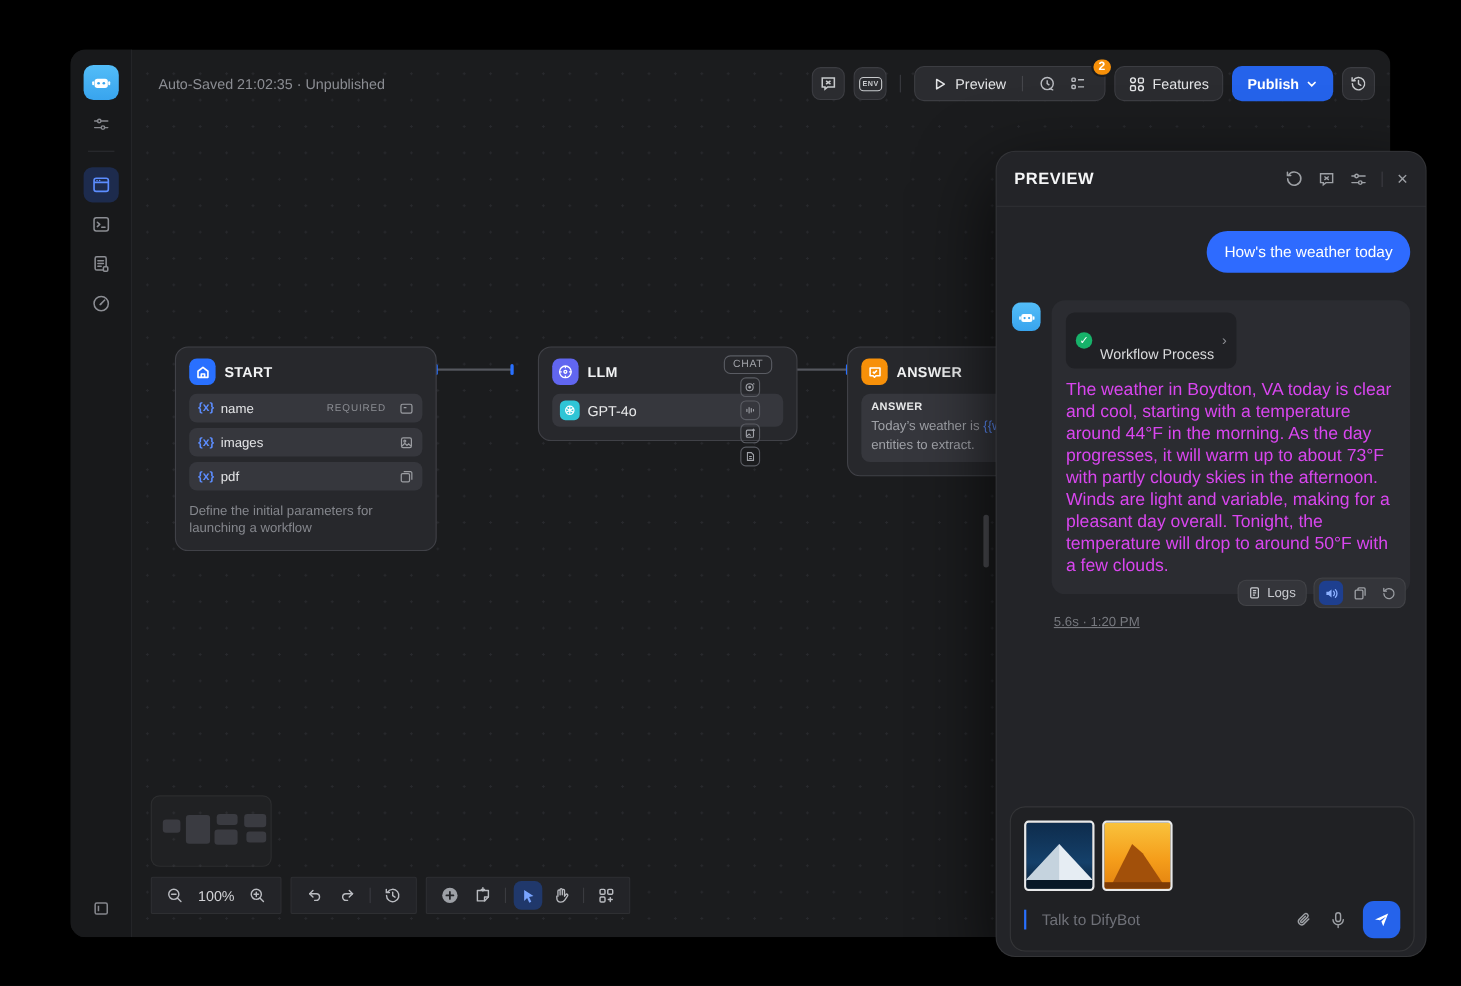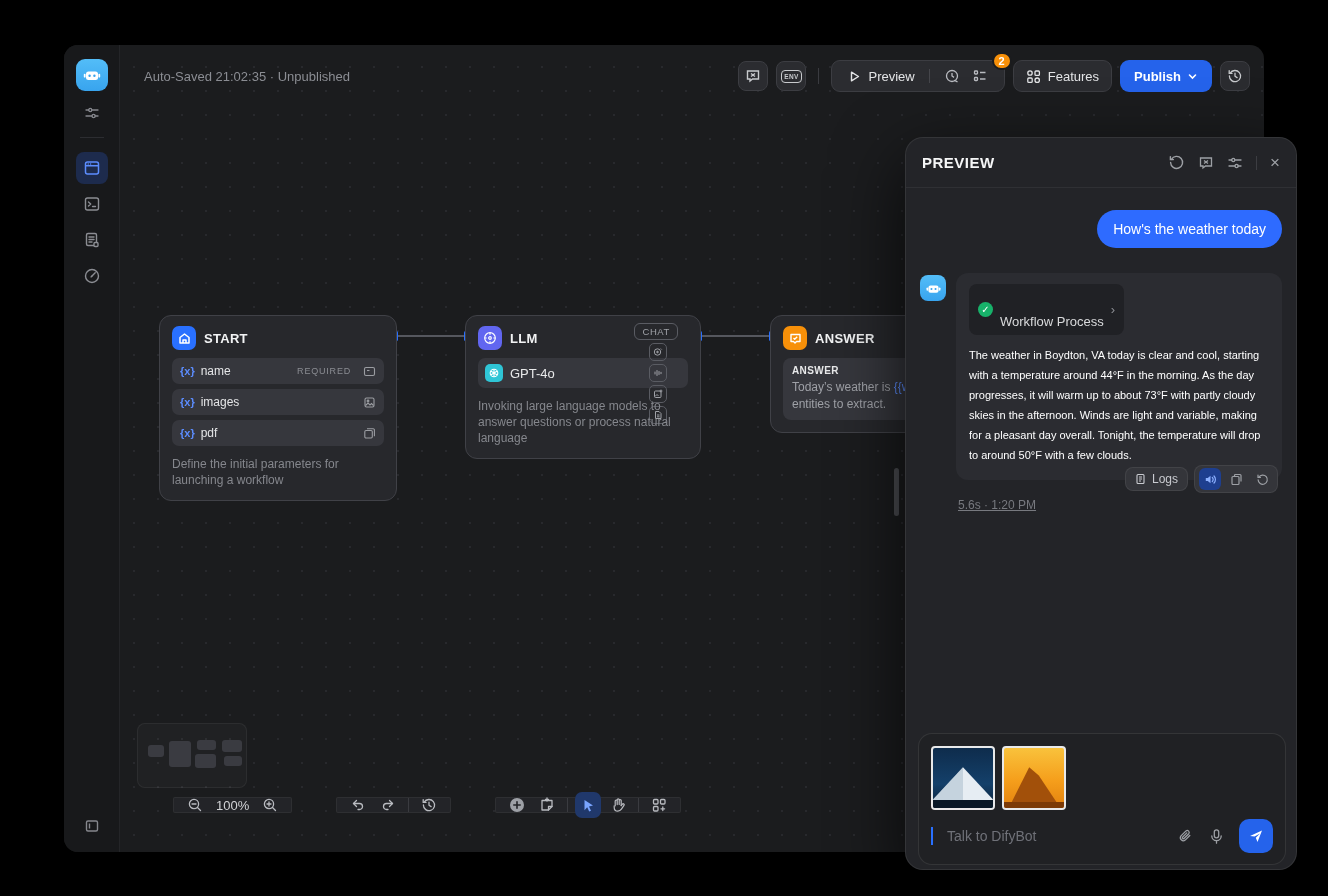--- a/index.html
+++ b/index.html
@@ -74,22 +74,22 @@
   .ainner-text .var { color:#5c8dff; }
   .edge { position:absolute; height:2px; background:#55575e; z-index:1; }
   .edge .nub { position:absolute; width:3px; height:10px; border-radius:2px; background:#2970ff; top:-4px; }
   .edge .nub.l { left:-2px; } .edge .nub.r { right:-2px; }
 
   
   .minimap { position:absolute; left:73px; top:678px; width:110px; height:65px; border-radius:8px;
     background:rgba(255,255,255,0.025); border:1px solid rgba(255,255,255,0.06); z-index:3; }
   .mm { position:absolute; background:#3a3b41; border-radius:3px; }
   .toolbar { position:absolute; left:73px; top:752px; display:flex; gap:8px; z-index:3; }
-  .tgroup { height:16px; background:#232428; border:1px solid rgba(255,255,255,0.05); border-radius:2px;
-    display:flex; align-items:center; padding:0 8px; gap:4px;margin-left:36px; }
+  .tgroup { height:34px; background:#232428; border:1px solid rgba(255,255,255,0.05); border-radius:2px;
+    display:flex; align-items:center; padding:0 8px; gap:4px; }
   .tico { width:26px; height:26px; border-radius:7px; display:flex; align-items:center; justify-content:center; color:#b9bbc0; }
   .tico.active { background:#20386b; color:#79a4ff; }
   .zoomtxt { color:#d2d3d6; font-size:13px; padding:0 4px; }
   .tdiv { width:1px; height:14px; background:#3a3b40; margin:0 3px; }
   .canvas-scroll { position:absolute; left:830px; top:423px; width:5px; height:48px; border-radius:3px; background:#4b4c51; z-index:3; }
 
   
   .panel { position:absolute; left:905px; top:137px; width:392px; height:733px; background:#232428;
     border:1px solid rgba(255,255,255,0.08); border-radius:18px; z-index:10;
     box-shadow:0 24px 70px rgba(0,0,0,0.75); display:flex; flex-direction:column; }
@@ -105,21 +105,21 @@
   .avatar { width:26px; height:26px; border-radius:8px; background:linear-gradient(180deg,#53bdf8,#38a4ee);
     display:flex; align-items:center; justify-content:center; flex:none; margin-top:2px; }
   .bot-col { flex:1; min-width:0; }
   .bot-card { background:#2b2c31; border-radius:12px; padding:11px 13px 15px; position:relative; }
   .wf-chip { display:inline-flex; align-items:center; gap:7px; background:#202125; border-radius:8px;
     padding:6px 9px; }
   .wf-check { width:15px; height:15px; border-radius:50%; background:#17b26a; color:#fff; font-size:10px;
     display:flex; align-items:center; justify-content:center; }
   .wf-label { color:#d9dadc; font-size:13px;margin-top:24px; }
   .wf-chev { color:#8b8d93; font-size:13px; }
-  .bot-text { color:#ffffff; font-size:11px; line-height:20px; margin-top:10px; }
+  .bot-text { color:#d946ef; font-size:16px; line-height:20px; margin-top:10px; }
   .actions { position:absolute; right:4px; bottom:-13px; display:flex; gap:6px; align-items:center; }
   .logs-pill { display:flex; align-items:center; gap:5px; background:#34353a; border:1px solid rgba(255,255,255,0.07);
     border-radius:8px; padding:4px 9px; color:#c9cbd0; font-size:12px; }
   .act-group { display:flex; align-items:center; gap:4px; background:#34353a; border:1px solid rgba(255,255,255,0.07);
     border-radius:8px; padding:2px 4px; }
   .act-ic { width:22px; height:22px; border-radius:6px; display:flex; align-items:center; justify-content:center; color:#9da0a5; }
   .act-ic.speaker { background:#1e3f8f; color:#8cb0ff; }
   .meta { color:#77797f; font-size:12px; margin:18px 0 0 2px;text-decoration:underline; }
 
   .input-box { position:absolute; left:12px; right:10px; bottom:4px; height:132px; background:#202124;
@@ -338,21 +338,21 @@
       <span class="ficon solo">
           <svg width="13" height="13" viewBox="0 0 13 13" fill="none" stroke="currentColor" stroke-width="1.1">
             <rect x="1.8" y="3.5" width="7.5" height="7.5" rx="1.2"></rect>
             <path d="M4 1.8h6.2a1.2 1.2 0 0 1 1.2 1.2v6.2"></path>
           </svg>
         </span>
     </div>
     <div class="node-desc">Define the initial parameters for launching a workflow</div>
   </div>
 
-  <div class="node" style="left:401px; top:270px; width:236px;">
+  <div class="node" style="left:425px; top:270px; width:236px;">
     <div class="node-head">
       <div class="node-ic" style="background:#6166f0;">
         <svg width="14" height="14" viewBox="0 0 14 14" fill="none" stroke="#fff" stroke-width="1.2">
             <circle cx="7" cy="7" r="5.3"></circle>
             <circle cx="7" cy="7" r="1.3"></circle>
             <path d="M7 1.7v2M7 10.3v2M1.7 7h2M10.3 7h2"></path>
           </svg>
       </div>
       <span class="node-title">LLM</span>
     </div>
@@ -386,21 +386,20 @@
             </svg>
           </span>
         <span class="capbox">
             <svg width="10" height="10" viewBox="0 0 10 10" fill="none" stroke="currentColor" stroke-width="1">
               <path d="M2.5 1.5h3.5L8 3.5v5H2.5z"></path>
               <path d="M4 5h2.5M4 6.8h2.5"></path>
             </svg>
           </span>
       </div>
     </div>
-    <div class="node-desc">Invoking large language models to answer questions or process natural language</div>
   </div>
 
   <div class="node" style="left:706px; top:270px; width:238px;">
     <div class="node-head">
       <div class="node-ic" style="background:#f79009;">
         <svg width="13" height="13" viewBox="0 0 13 13" fill="none" stroke="#fff" stroke-width="1.4" stroke-linejoin="round">
             <path d="M2 2.5h9v7H7.5L6 11 4.5 9.5H2z"></path>
             <path d="M4.5 6l1.2 1.2 2.5-2.5"></path>
           </svg>
       </div>

